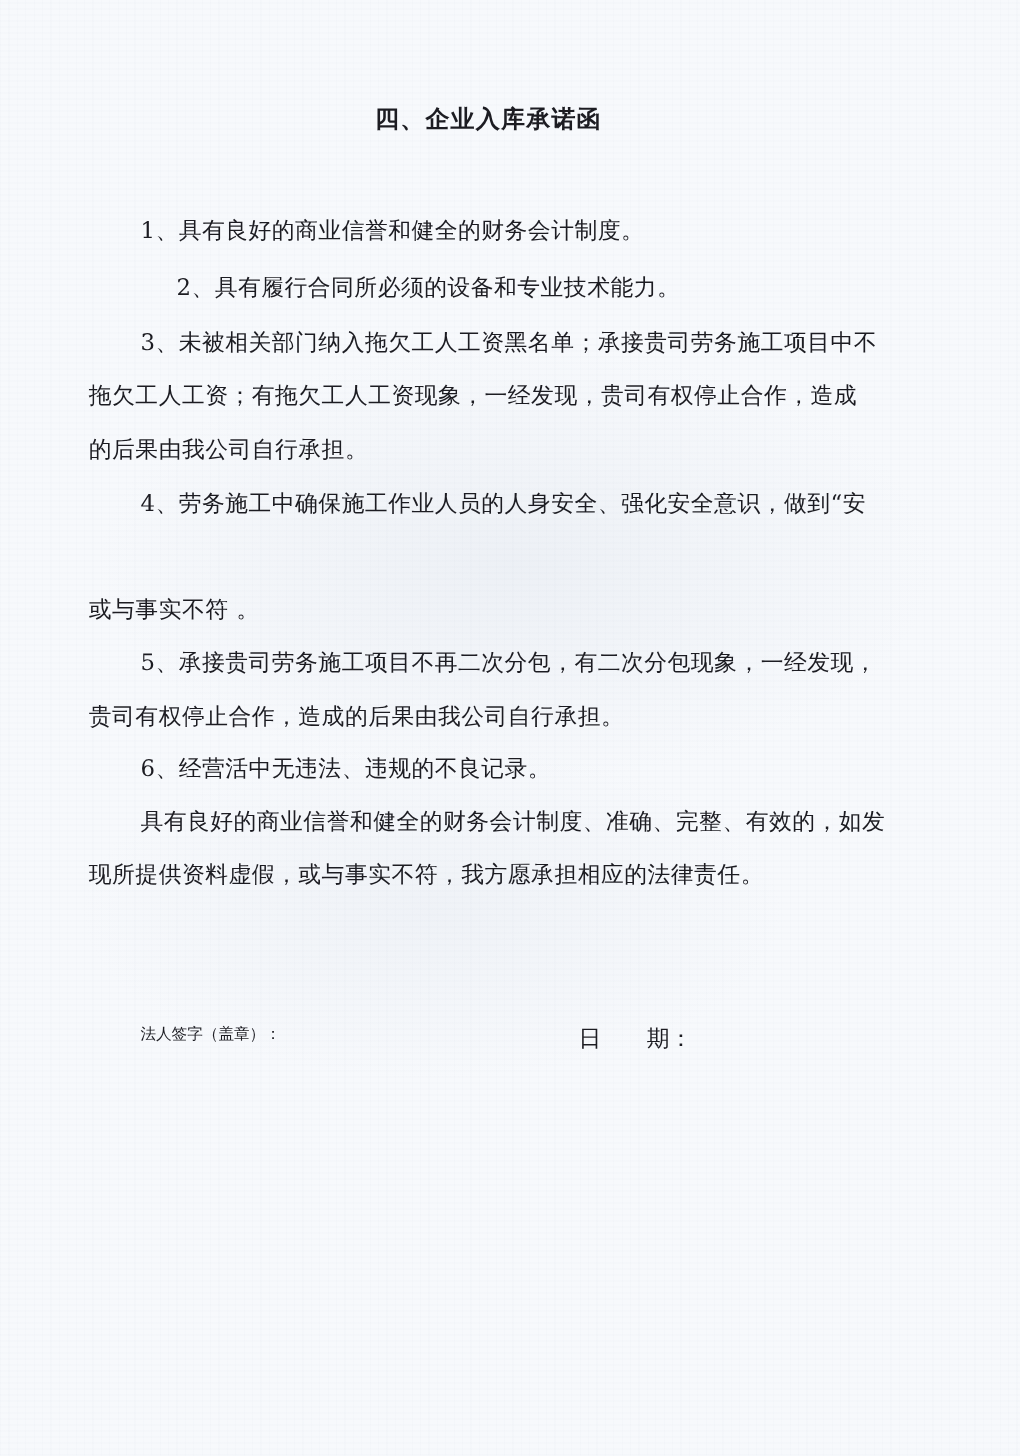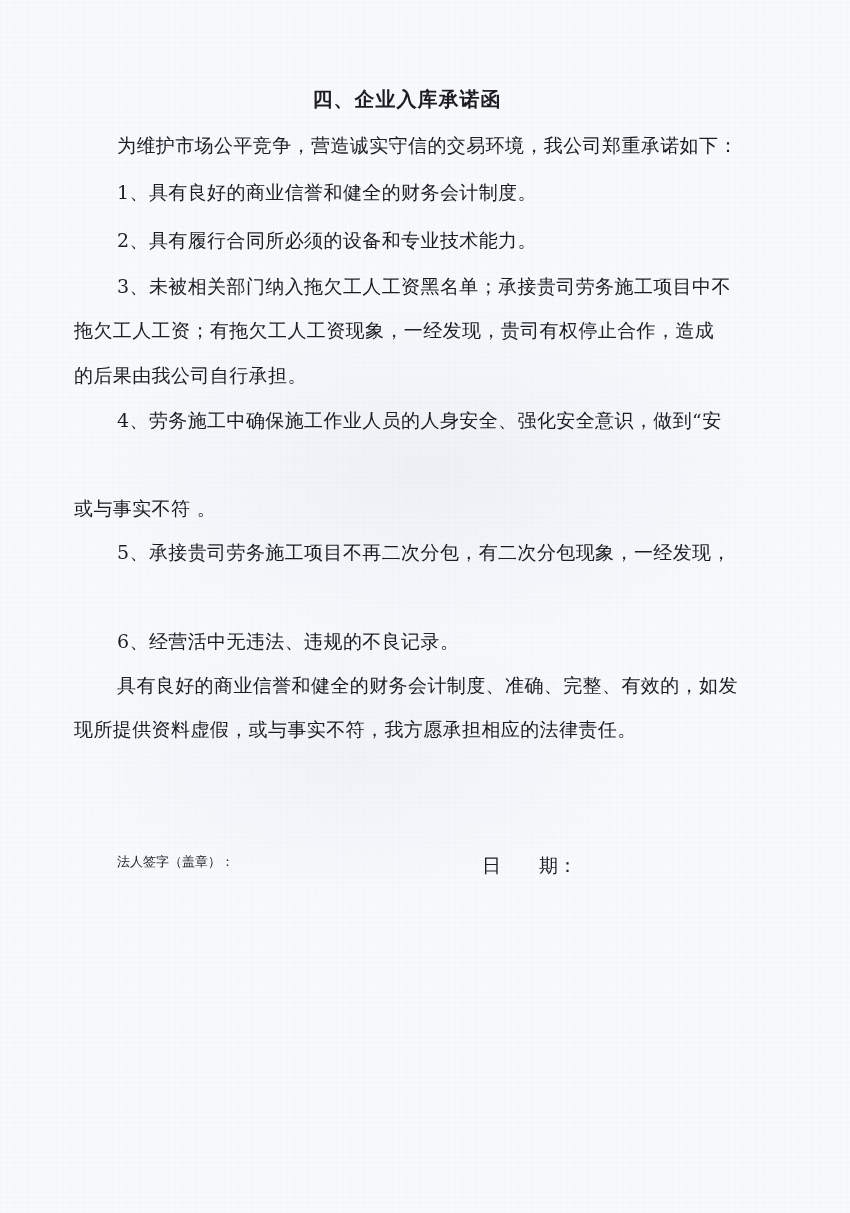--- a/index.html
+++ b/index.html
@@ -68,34 +68,34 @@
   </style>
 </head>
 <body>
 
 <div class="scan-texture"></div>
 
 <div class="page">
 
   <div class="title">四、企业入库承诺函</div>
 
-  <div class="line indent" style="top:133px;">为维护市场公平竞争，营造诚实守信的交易环境，我公司郑重承诺如下：</div>
 
   <div class="line indent" style="top:180px;">1、具有良好的商业信誉和健全的财务会计制度。</div>
 
-  <div class="line indent" style="top:228px;">2、具有履行合同所必须的设备和专业技术能力。</div>
+  <div class="line indent" style="top:228px;margin-left:30px;">2、具有履行合同所必须的设备和专业技术能力。</div>
 
   <div class="line indent" style="top:274px;">3、未被相关部门纳入拖欠工人工资黑名单；承接贵司劳务施工项目中不</div>
   <div class="line flush" style="top:318px;text-align:center;">拖欠工人工资；有拖欠工人工资现象，一经发现，贵司有权停止合作，造成</div>
   <div class="line flush" style="top:363px;">的后果由我公司自行承担。</div>
 
   <div class="line indent" style="top:408px;">4、劳务施工中确保施工作业人员的人身安全、强化安全意识，做到“安</div>
   <div class="line flush" style="top:496px;">或与事实不符 。</div>
 
   <div class="line indent" style="top:540px;">5、承接贵司劳务施工项目不再二次分包，有二次分包现象，一经发现，</div>
+  <div class="line flush" style="top:585px;">贵司有权停止合作，造成的后果由我公司自行承担。</div>
 
   <div class="line indent" style="top:629px;">6、经营活中无违法、违规的不良记录。</div>
 
   <div class="line indent" style="top:673px;">具有良好的商业信誉和健全的财务会计制度、准确、完整、有效的，如发</div>
   <div class="line flush" style="top:717px;">现所提供资料虚假，或与事实不符，我方愿承担相应的法律责任。</div>
 
   <div class="signature-row">法人签字（盖章）：</div>
   <div class="date-label">日　　期：</div>
 
 </div>

